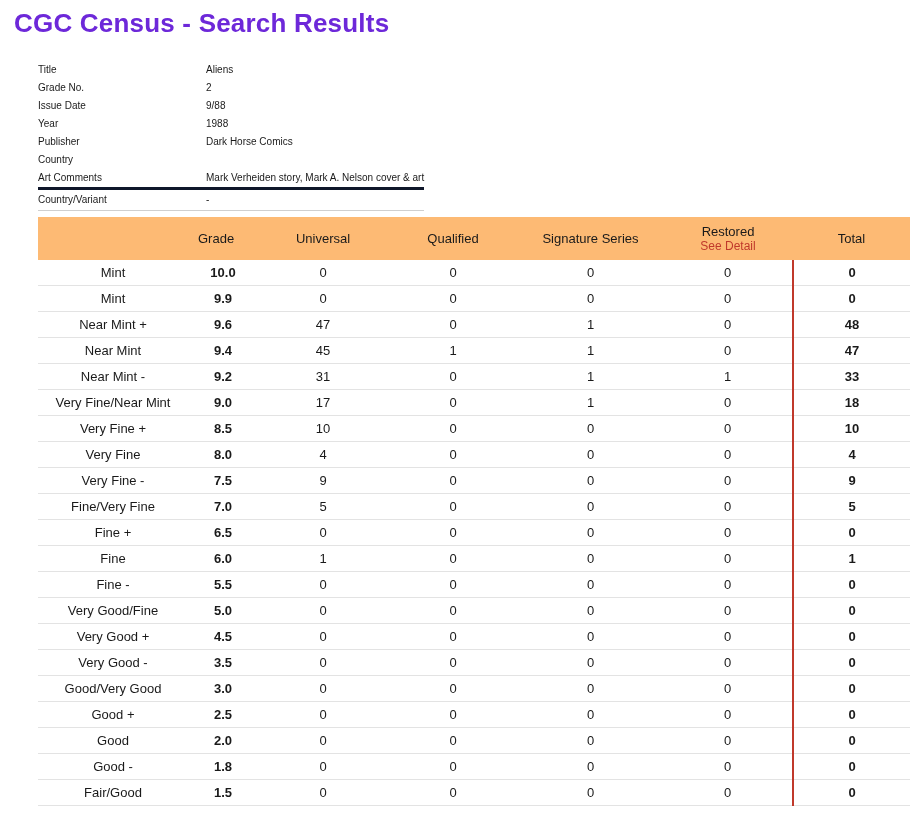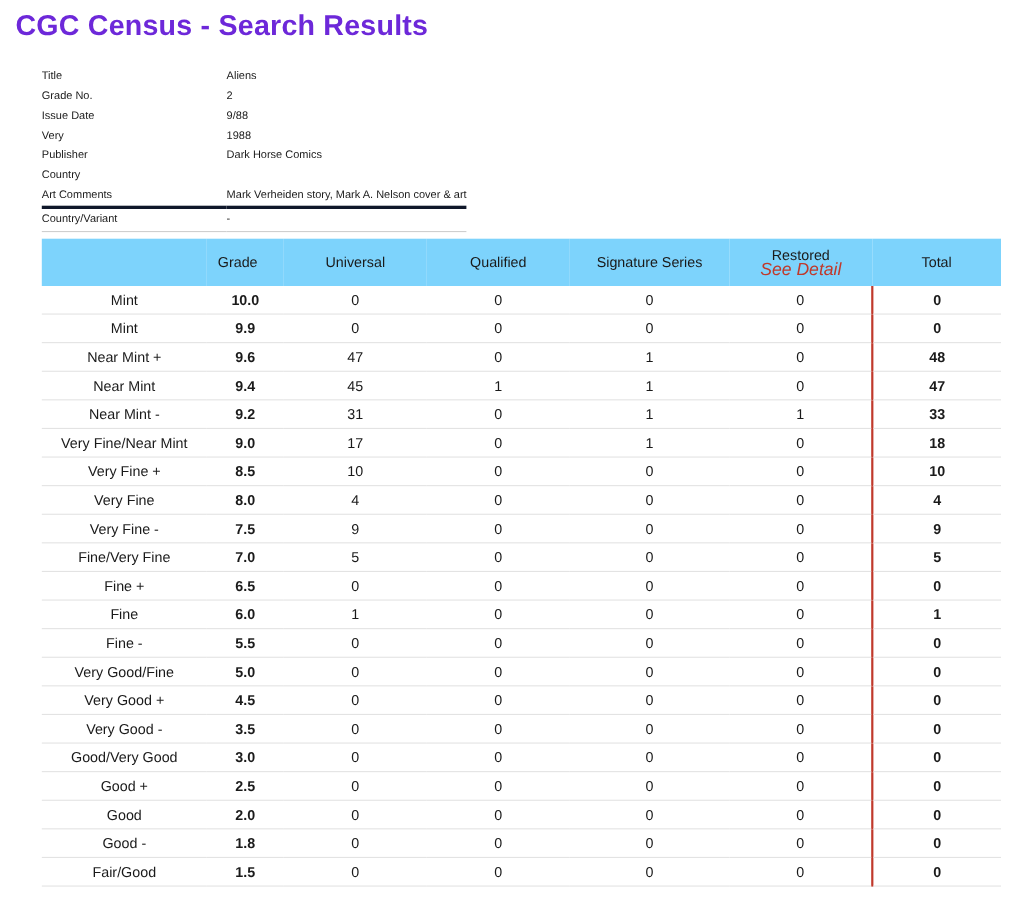--- a/index.html
+++ b/index.html
@@ -51,38 +51,37 @@
   .census-wrap {
     margin: 6px 0 0 38px;
     width: 872px;
   }
   table.census {
     border-collapse: collapse;
     width: 872px;
     table-layout: fixed;
   }
   table.census th {
-    background: #7dd3fc;
+    background: #fdba74;
     font-size: 13px;
     font-weight: normal;
     color: #1a1a1a;
     padding: 7px 0 7px 0;
     text-align: center;
     border: none;
   }
   table.census th.grade-h {
     text-align: left;
     padding-left: 10px;
   }
   .see-detail {
     display: block;
     color: #c0392b;
-    font-size: 16px;
+    font-size: 12px;
     line-height: 14px;
-    font-style: italic;
   }
   table.census td {
     font-size: 13px;
     color: #1a1a1a;
     padding: 5px 0;
     text-align: center;
     border-bottom: 1px solid #e3e3e3;
     line-height: 15px;
   }
   td.desc {
@@ -125,21 +124,21 @@
         </tr>
         <tr>
           <td class="label">Grade No.</td>
           <td class="value">2</td>
         </tr>
         <tr>
           <td class="label">Issue Date</td>
           <td class="value">9/88</td>
         </tr>
         <tr>
-          <td class="label">Very</td>
+          <td class="label">Year</td>
           <td class="value">1988</td>
         </tr>
         <tr>
           <td class="label">Publisher</td>
           <td class="value">Dark Horse Comics</td>
         </tr>
         <tr>
           <td class="label">Country</td>
           <td class="value"></td>
         </tr>

